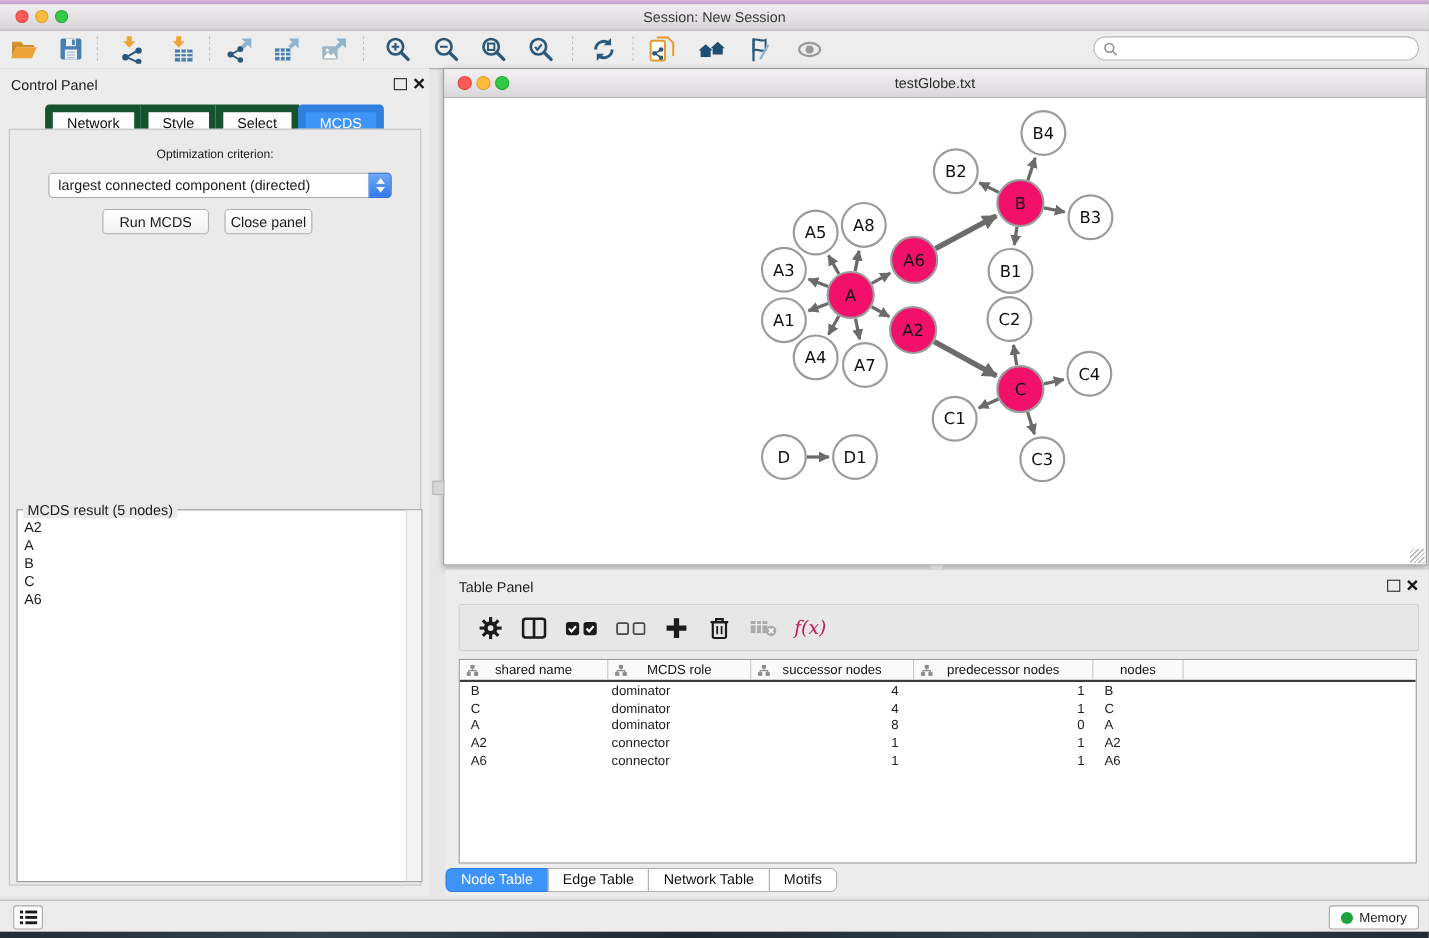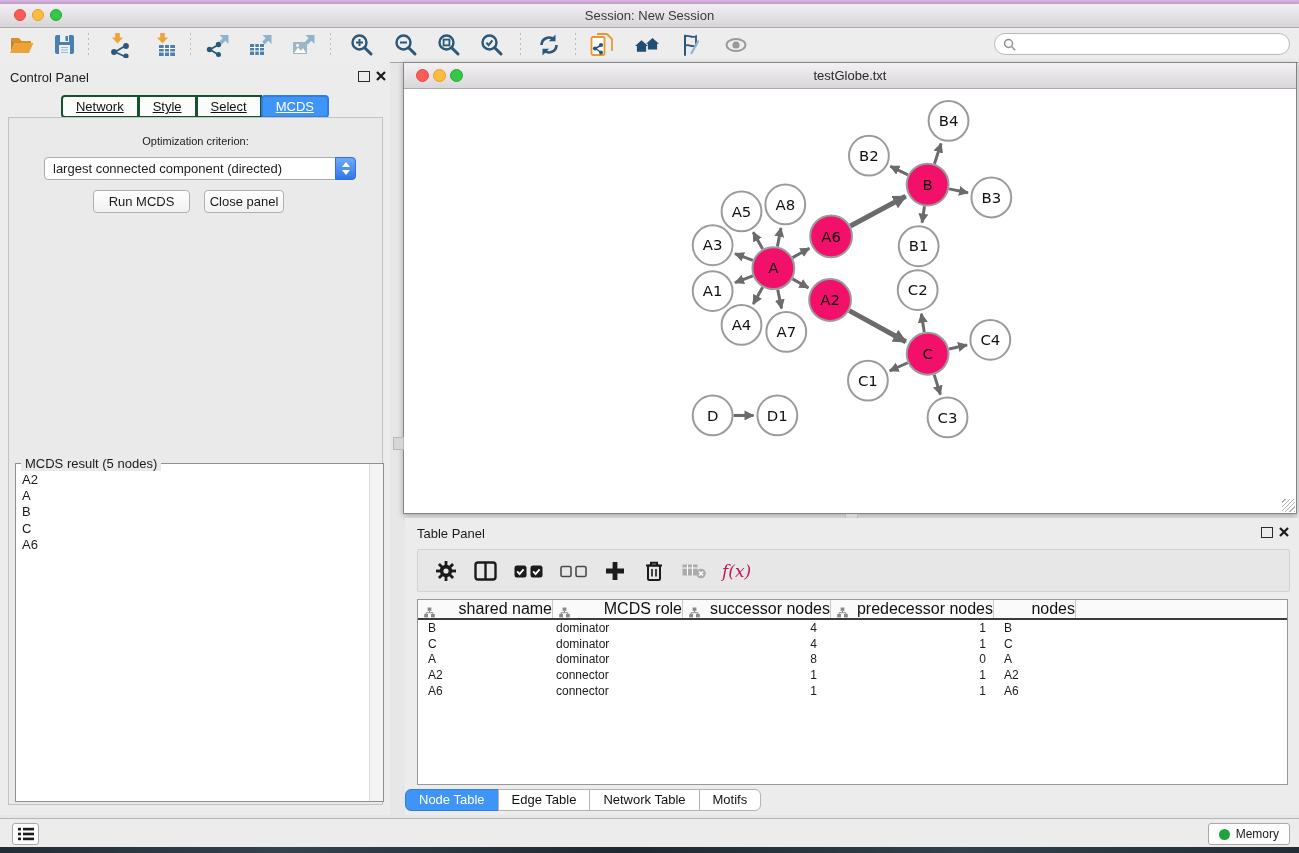--- a/index.html
+++ b/index.html
@@ -27,21 +27,21 @@
   #searchbox svg{position:absolute;left:8px;top:4px;}
   #searchbox input{position:absolute;left:26px;top:2px;width:260px;height:16px;border:none;outline:none;
                    font-size:13px;background:transparent;font-family:"Liberation Sans",sans-serif;}
 
   
   #control-panel{position:absolute;left:0;top:62px;width:390px;height:753px;background:#ececec;}
   #cp-title{position:absolute;left:10px;top:8px;font-size:13px;}
   .float-ic{position:absolute;width:10px;height:9px;border:1.5px solid #2b2b2b;background:transparent;}
   #cp-tabs{position:absolute;left:0;top:33px;width:100%;display:flex;justify-content:center;}
   .ctab{height:19px;line-height:19px;padding:0 13px;font-size:13px;background:#fcfcfc;
-        border:2px solid #14532d;margin-left:-1px;color:#111;text-decoration:underline;}
+        border:7px solid #14532d;margin-left:-1px;color:#111;}
   .ctab.first{border-radius:4px 0 0 4px;margin-left:0;}
   .ctab.last{border-radius:0 4px 4px 0;}
   .ctab.active{background:#3e95f7;border-color:#2f7fe0;color:#fff;border-radius:4px;}
   #cp-box{position:absolute;left:8px;top:55px;width:375px;height:688px;background:#eaeaea;
           border:1px solid #c2c2c2;box-sizing:border-box;}
   #opt-label{position:absolute;left:0;width:100%;top:17px;text-align:center;font-size:11px;}
   #criterion{position:absolute;left:35px;top:39px;width:312px;height:23px;background:#fff;
              border:1px solid #ababab;border-radius:4px;box-sizing:border-box;font-size:13px;line-height:21px;padding-left:8px;}
   #crit-stepper{position:absolute;right:-1px;top:-1px;width:21px;height:23px;border-radius:0 4px 4px 0;
                 background:linear-gradient(#6faBf9,#3077e8);border:1px solid #2f6fd6;box-sizing:border-box;}
@@ -77,21 +77,21 @@
   
   #table-panel{position:absolute;left:405px;top:518px;width:894px;height:297px;background:#ececec;}
   #tp-title{position:absolute;left:12px;top:8px;font-size:13px;}
   #tp-toolbar{position:absolute;left:12px;top:31px;width:873px;height:43px;background:#e7e7e7;
               border:1px solid #d2d2d2;border-radius:2px;box-sizing:border-box;display:flex;align-items:center;}
   .tpi{margin-left:17px;display:flex;align-items:center;}
   #fx-label{font-family:"DejaVu Serif",serif;font-style:italic;color:#be185d;font-size:17px;margin-left:16px;}
   #tp-table{position:absolute;left:12px;top:81px;width:871px;height:186px;background:#fff;
             border:1px solid #989898;box-sizing:border-box;overflow:hidden;}
   #thead-row{display:flex;height:20px;background:#fafafa;border-bottom:2px solid #3c3c3c;box-sizing:border-box;}
-  .th{position:relative;display:flex;align-items:center;justify-content:flex-end;font-size:16px;color:#111;
+  .th{position:relative;display:flex;align-items:center;justify-content:center;font-size:12px;color:#111;
       border-right:1px solid #c9c9c9;box-sizing:border-box;flex-shrink:0;}
   .th .hicon{position:absolute;left:6px;top:4px;}
   .th.fill{flex:1;border-right:none;}
   .trow{display:flex;height:15.7px;font-size:12px;align-items:center;}
   .td{box-sizing:border-box;flex-shrink:0;white-space:nowrap;overflow:hidden;}
   #tp-tabs{position:absolute;left:0;right:0;top:271px;display:flex;justify-content:flex-start;}
   .ttab{height:20px;line-height:20px;padding:0 13px;font-size:13px;background:#fff;
         border:1px solid #b2b2b2;margin-left:-1px;color:#111;}
   .ttab.first{border-radius:6px 0 0 6px;margin-left:0;}
   .ttab.last{border-radius:0 6px 6px 0;}

